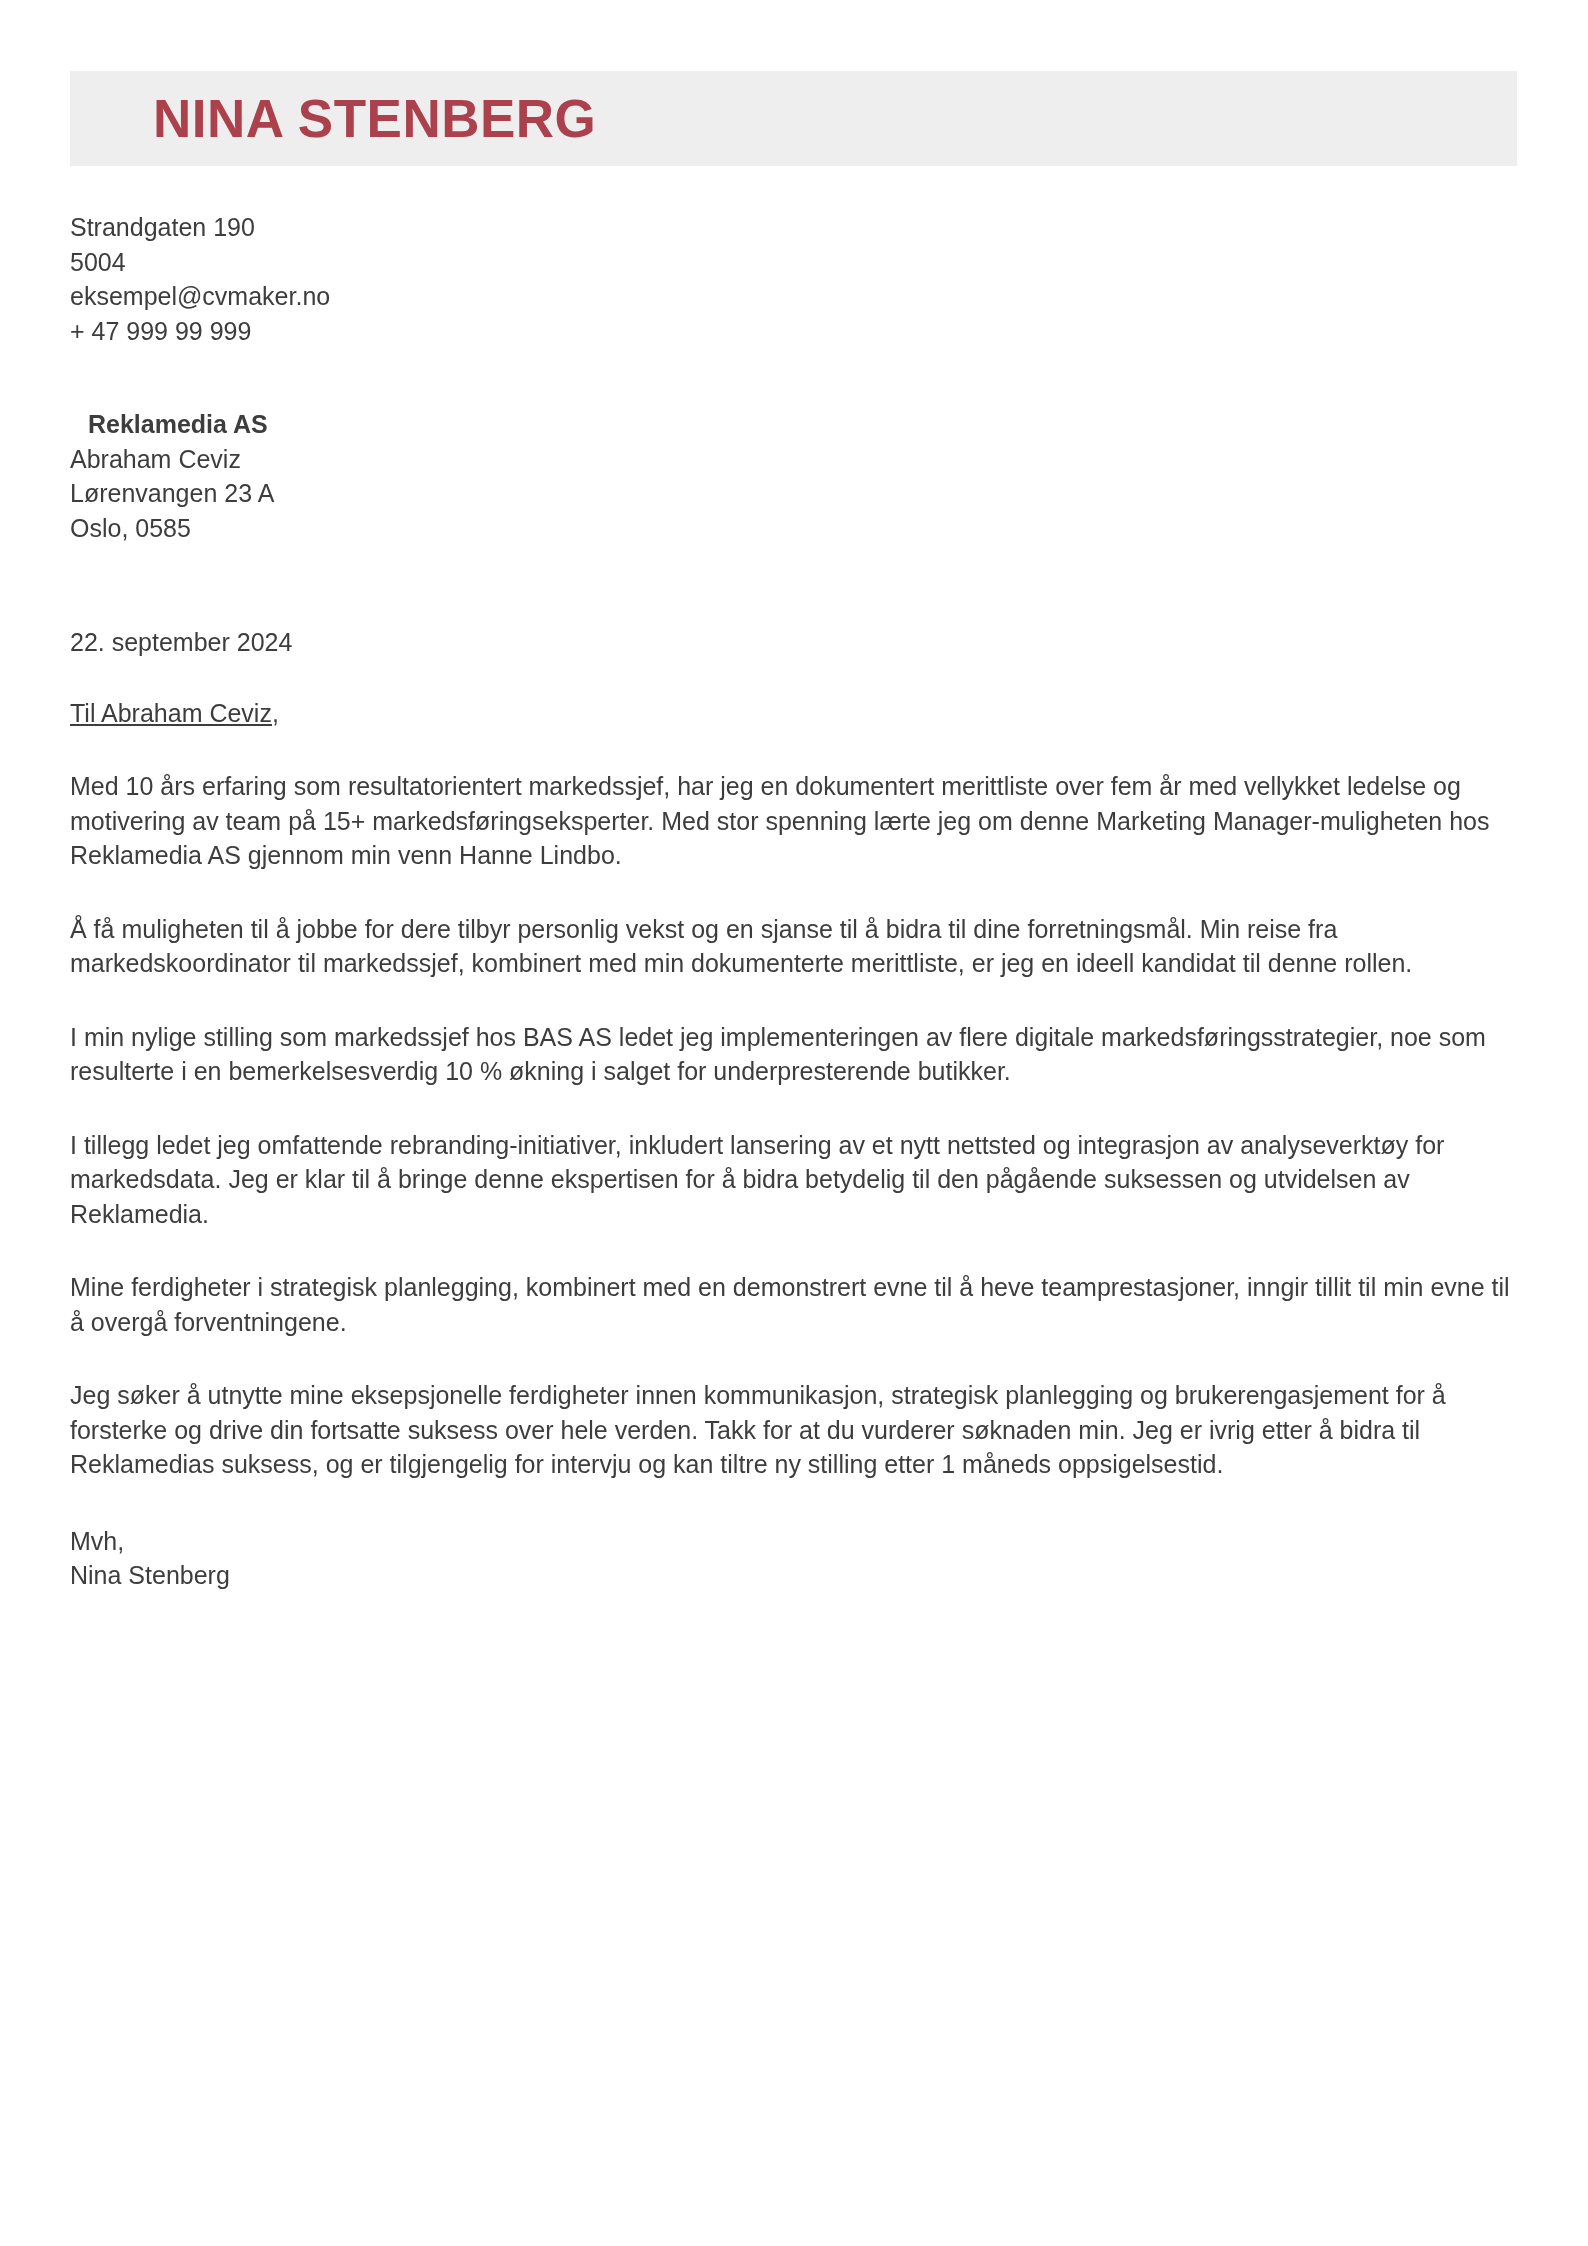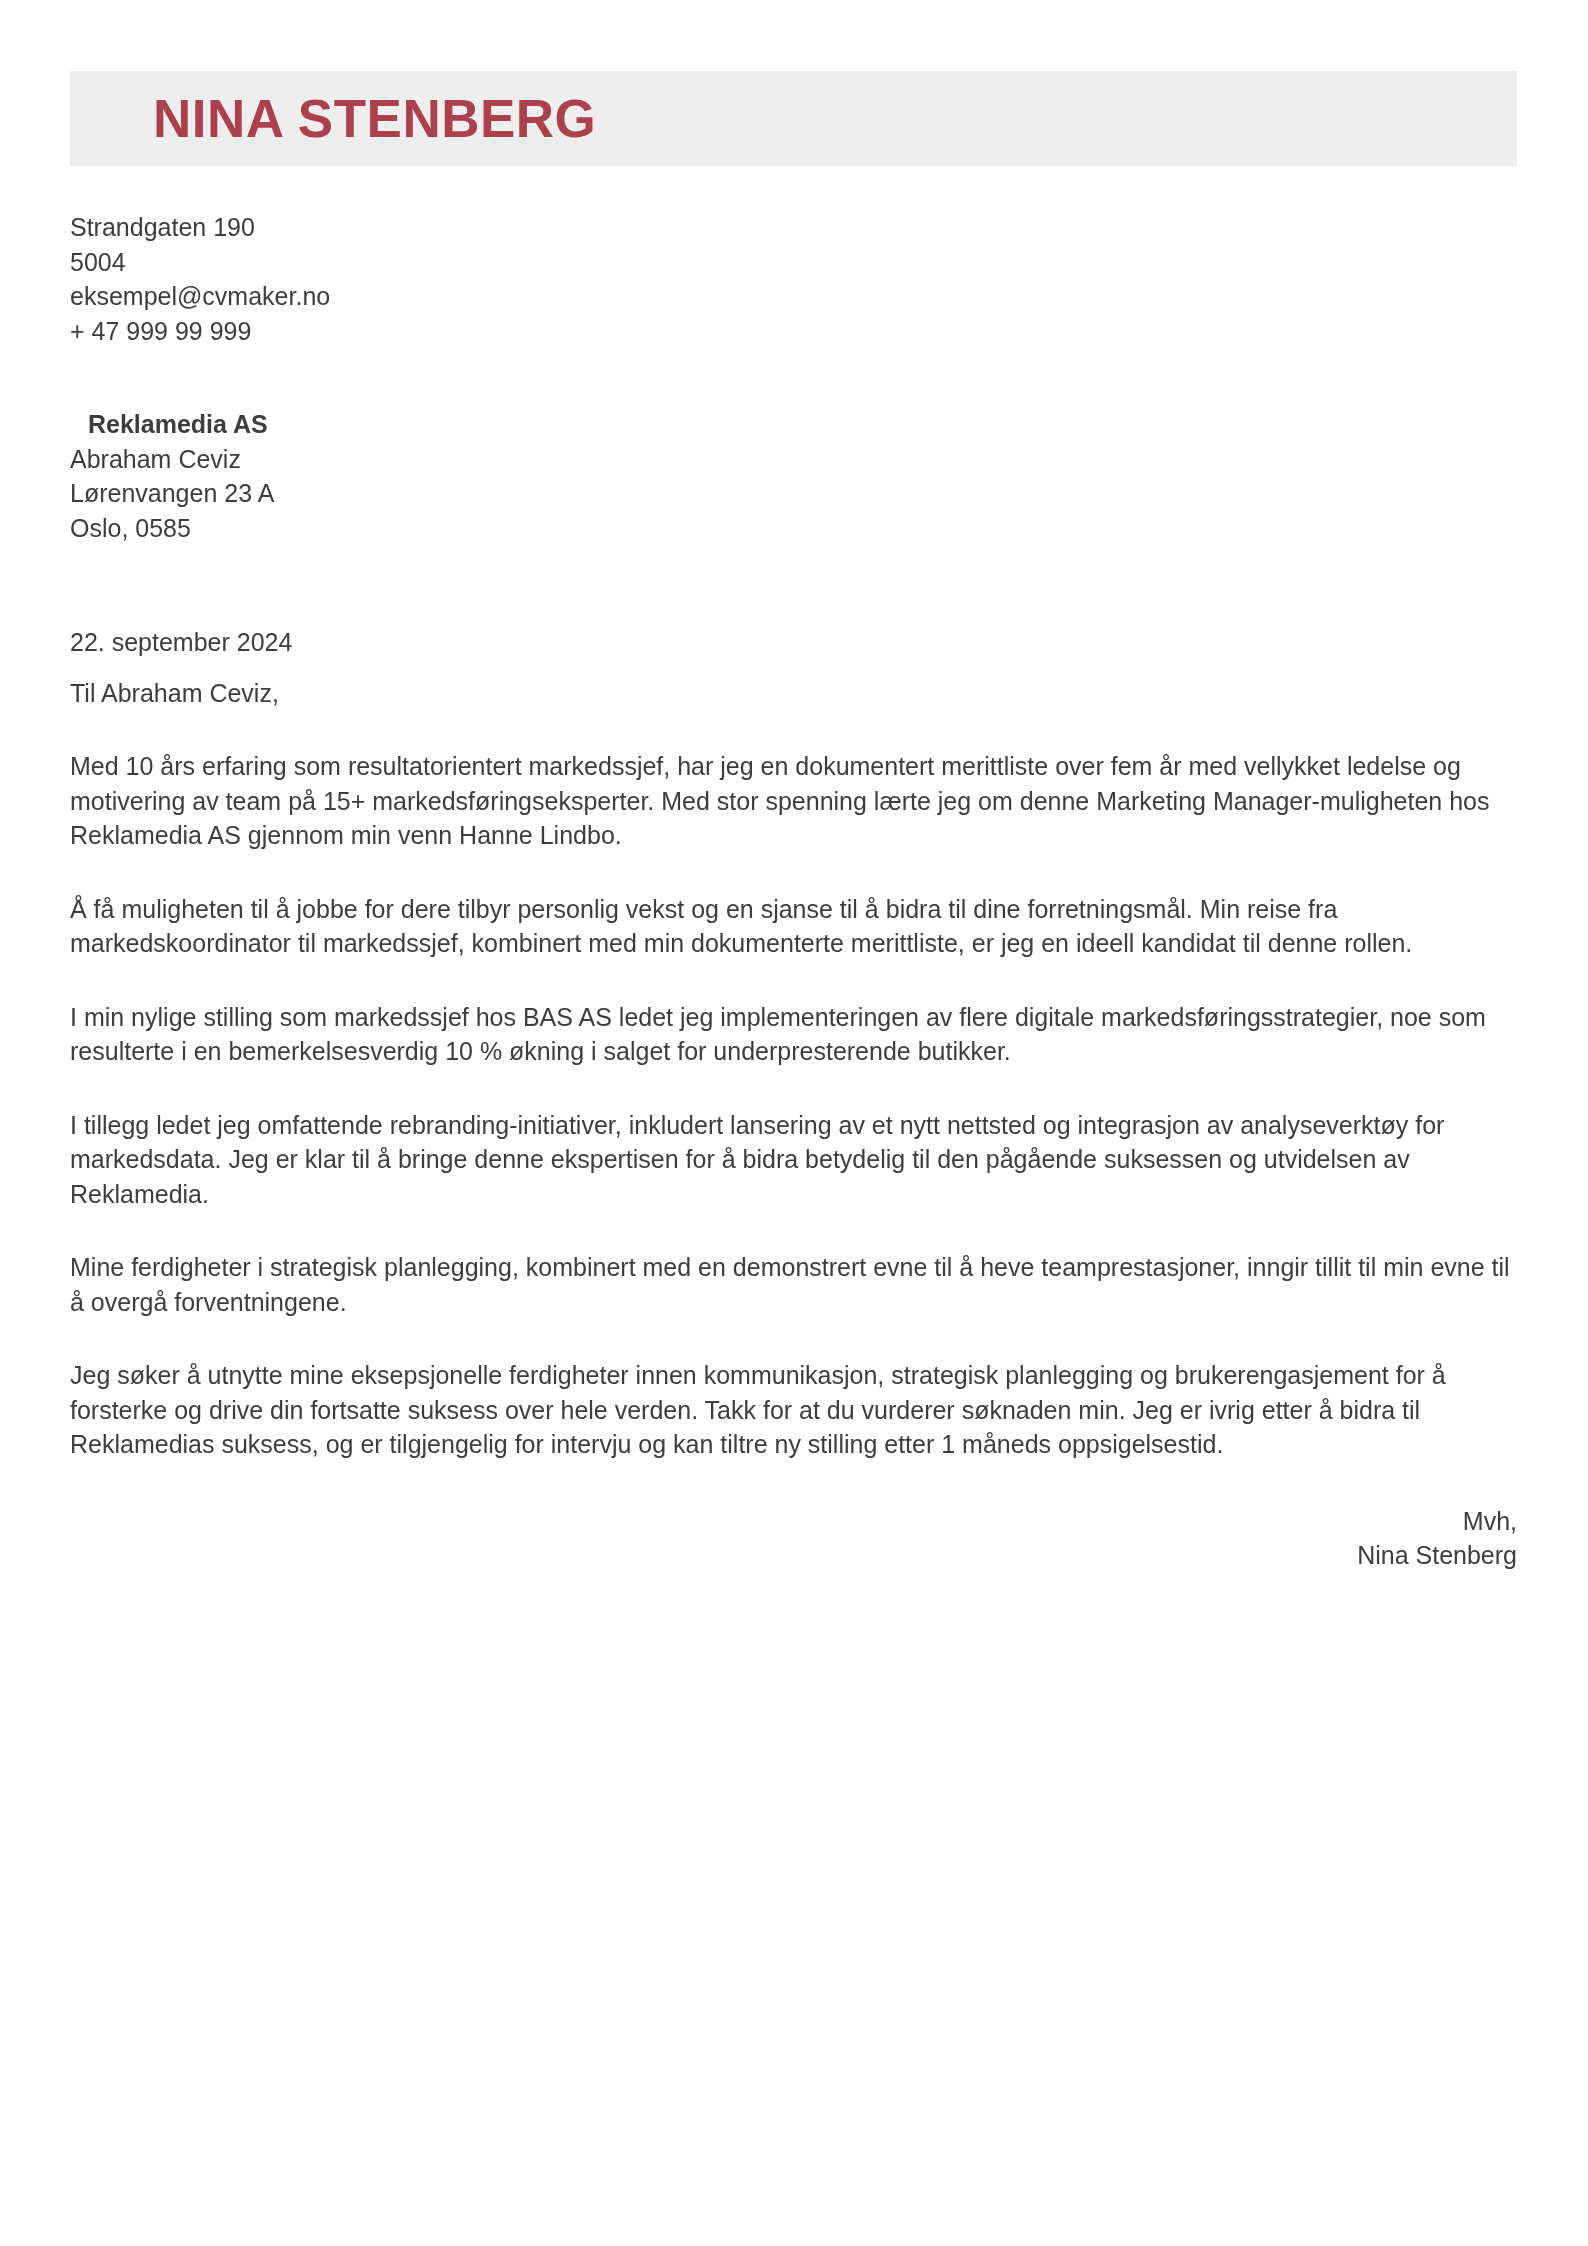--- a/index.html
+++ b/index.html
@@ -39,23 +39,23 @@
   .letter {
     margin: 0 71px 0 70px;
     font-size: 25px;
     line-height: 34.5px;
     color: var(--text);
   }
   .sender    { margin-top: 44px; }
   .recipient { margin-top: 59px; }
   .recipient .company { font-weight: 700; margin-left: 18px; }
   .date      { margin-top: 80px; }
-  .greeting  { margin-top: 16px; }
+  .greeting  { margin-top: 36px; text-decoration: underline; }
   .paragraphs p { margin-top: 39px; }
-  .closing   { margin-top: 42px; text-align: right; }
+  .closing   { margin-top: 42px; }
 </style>
 </head>
 <body>
 
 <div class="page">
 
   <header class="header-band">
     <h1 class="applicant-name">NINA STENBERG</h1>
   </header>
 

